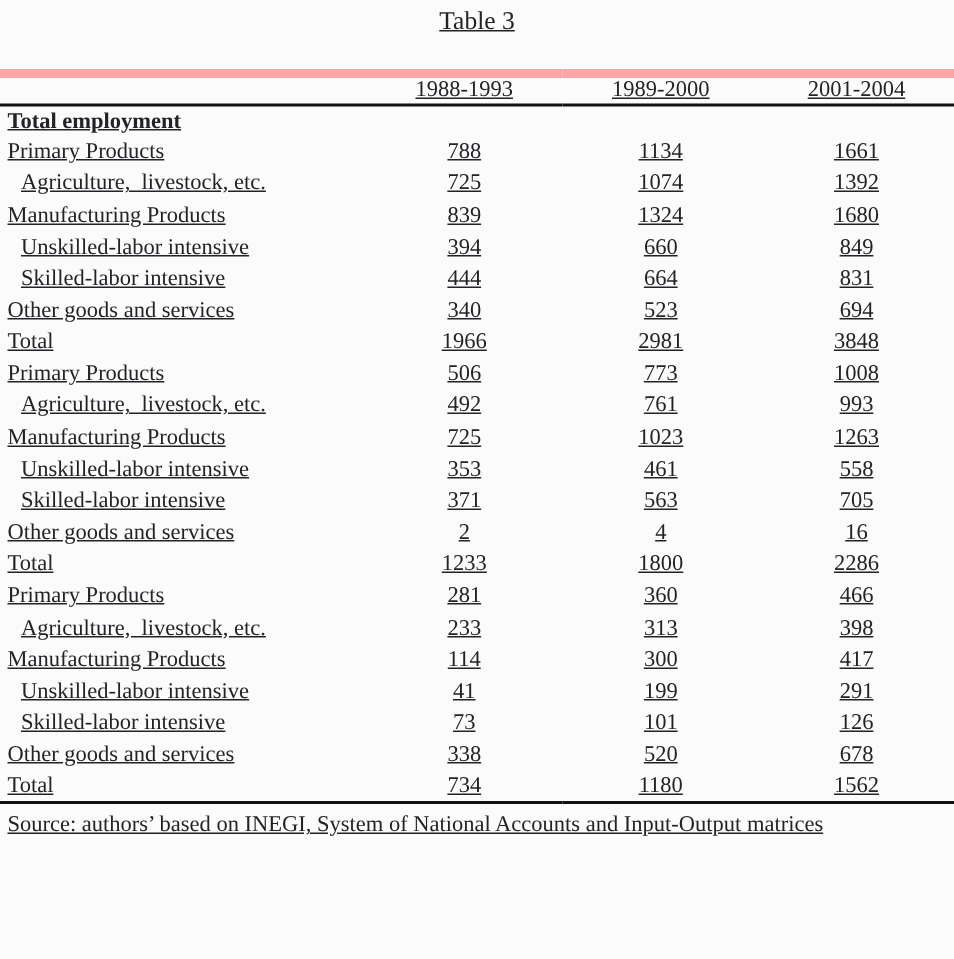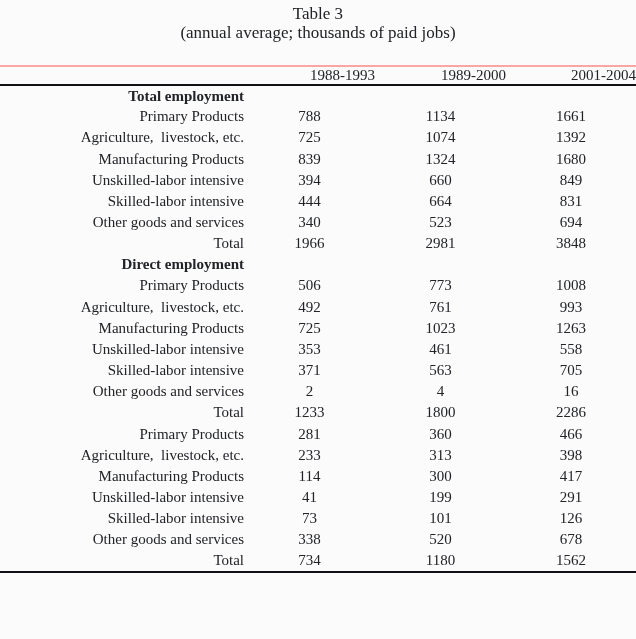--- a/index.html
+++ b/index.html
@@ -3,73 +3,72 @@
 <meta charset="utf-8">
 <style>
   * { margin: 0; padding: 0; box-sizing: border-box; }
   html, body { background: #fbfbfb; }
   body {
     width: 636px; height: 639px;
     font-family: "Liberation Serif", "DejaVu Serif", serif;
     color: #212327;
     overflow: hidden;
   }
-  .page { width: 636px; height: 473px; position: relative; }
+  .page { width: 636px; height: 473px; position: relative; text-decoration: underline; }
 
   .header-block { text-align: center; padding-top: 4px; }
   .title-line { font-size: 17px; line-height: 19px; white-space: pre-wrap; }
 
   table.data-table {
     width: 636px;
     border-collapse: collapse;
     table-layout: fixed;
     margin-top: 23px;
   }
   col.label-col { width: 244px; }
   col.num-col-1 { width: 131px; }
   col.num-col-2 { width: 131px; }
   col.num-col-3 { width: 130px; }
 
   thead tr { height: 18px; }
   thead th {
-    border-top: 2px solid #fca5a5;
+    border-top: 6px solid #fca5a5;
     border-bottom: 2px solid #101115;
     font-weight: normal;
     font-size: 15px;
-    text-align: right;
+    text-align: center;
     vertical-align: middle;
     padding: 0;
   }
 
   tbody tr { height: 21.16px; }
   tbody td {
     font-size: 15px;
     vertical-align: middle;
     padding: 0;
   }
-  td.label { text-align: right; padding-left: 5px; white-space: pre-wrap; }
+  td.label { text-align: left; padding-left: 5px; white-space: pre-wrap; }
   tr.sub td.label { padding-left: 14px; }
   tr.section td.label { font-weight: bold; }
   td.num { text-align: center; }
   tbody tr.last-row td { border-bottom: 2px solid #101115; }
 
   .source-note {
     font-size: 15px;
     padding: 6px 0 0 5px;
     white-space: pre-wrap;
   }
 </style>
 </head>
 <body>
 
 <div class="page">
 
   <div class="header-block">
     <div class="title-line">Table 3</div>
-    <div class="title-line">(annual average; thousands of paid jobs)</div>
   </div>
 
   <table class="data-table">
     <colgroup>
       <col class="label-col">
       <col class="num-col-1">
       <col class="num-col-2">
       <col class="num-col-3">
     </colgroup>
     <thead>
@@ -122,26 +121,20 @@
           <td class="num">340</td>
           <td class="num">523</td>
           <td class="num">694</td>
         </tr>
         <tr class="item">
           <td class="label">Total</td>
           <td class="num">1966</td>
           <td class="num">2981</td>
           <td class="num">3848</td>
         </tr>
-        <tr class="section">
-          <td class="label">Direct employment</td>
-          <td class="num"></td>
-          <td class="num"></td>
-          <td class="num"></td>
-        </tr>
         <tr class="item">
           <td class="label">Primary Products</td>
           <td class="num">506</td>
           <td class="num">773</td>
           <td class="num">1008</td>
         </tr>
         <tr class="sub">
           <td class="label">Agriculture,  livestock, etc.</td>
           <td class="num">492</td>
           <td class="num">761</td>
@@ -215,14 +208,15 @@
         </tr>
         <tr class="item last-row">
           <td class="label">Total</td>
           <td class="num">734</td>
           <td class="num">1180</td>
           <td class="num">1562</td>
         </tr>
       </tbody>
   </table>
 
+  <div class="source-note">Source: authors’ based on INEGI, System of National Accounts and Input-Output matrices</div>
 
 </div>
 
 </body></html>

